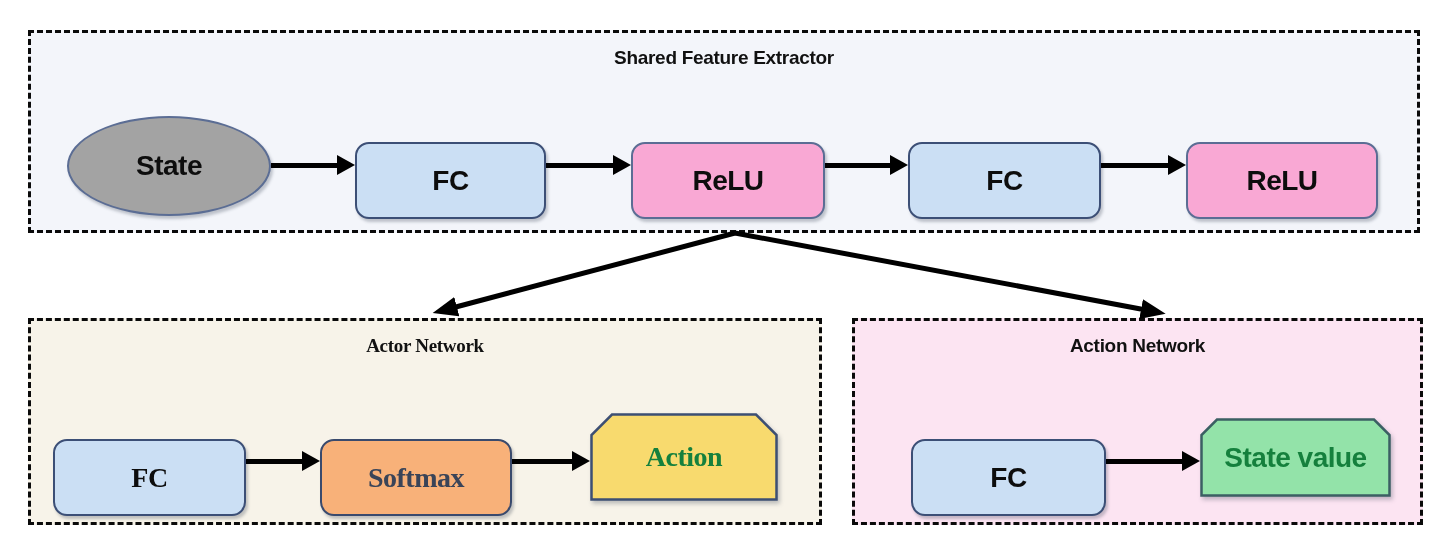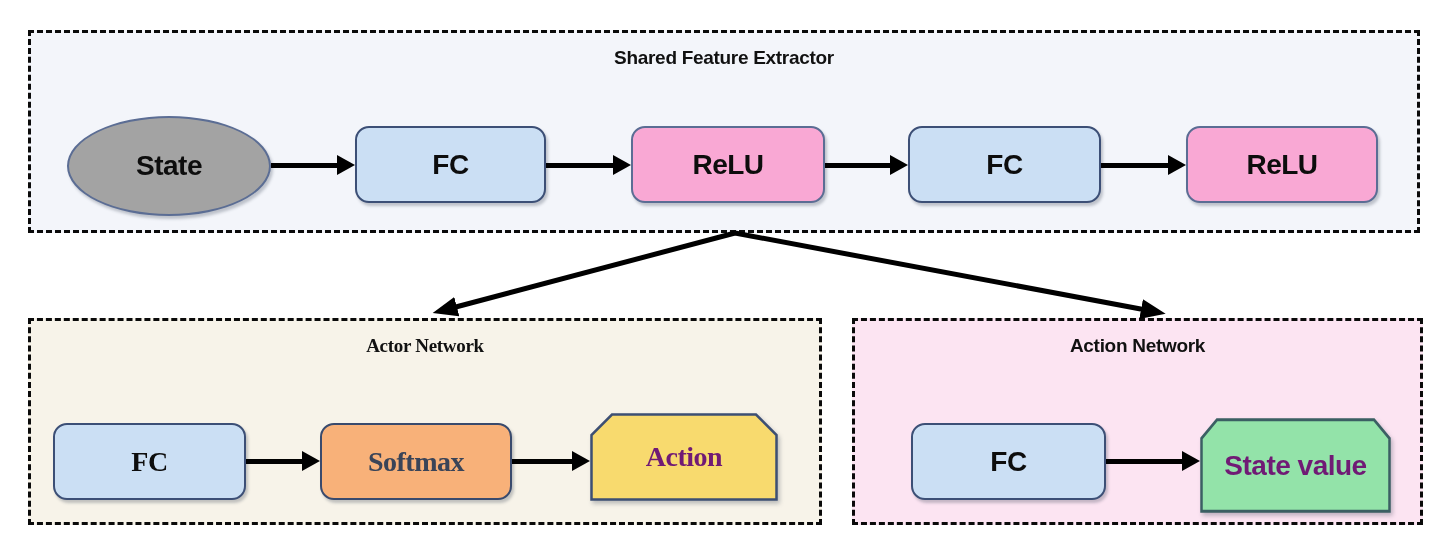--- a/index.html
+++ b/index.html
@@ -18,32 +18,33 @@
     font-size:19px;font-weight:bold;color:#111;letter-spacing:-0.3px;
   }
   .node{
     position:absolute;display:flex;align-items:center;justify-content:center;
     font-size:28px;font-weight:bold;color:#0d0d0d;letter-spacing:-0.5px;
     box-sizing:border-box;
   }
   .rounded{
     border-radius:14px;border:2px solid #a16207;
     box-shadow:2px 3px 3px rgba(50,60,80,0.28);
+    margin-top:16px;
   }
   .n-fc{background:#cbdff4;border-color:#3c4f76;}
   .n-relu{background:#f9a8d4;border-color:#5b6d94;text-align:right;}
   .n-softmax{background:#f8b179;border-color:#394a6d;color:#3a4458;}
   .n-ellipse{
     background:#a3a3a3;border:2px solid #5b6d94;border-radius:50%;
     box-shadow:2px 3px 3px rgba(50,60,80,0.28);
   }
   .cutnode{background:transparent;border:none;box-shadow:none;}
   .cutnode svg{position:absolute;left:0;top:0;width:100%;height:100%;
     filter:drop-shadow(2px 3px 2px rgba(50,60,80,0.3));}
-  .cutnode span{position:relative;z-index:1;color:#701a75;}
+  .cutnode span{position:relative;z-index:1;color:#15803d;}
   
   .harrow{position:absolute;height:0;}
   .harrow .shaft{position:absolute;left:0;right:15px;top:-2.5px;height:5px;background:#000;}
   .harrow .head{
     position:absolute;right:0;top:-10px;width:0;height:0;
     border-left:18px solid #000;border-top:10px solid transparent;border-bottom:10px solid transparent;
   }
   .overlay{position:absolute;left:0;top:0;pointer-events:none;}
 </style>
 </head>
@@ -120,21 +121,21 @@
     </div>
   </div>
 
   <div class="group group-critic">
     <div class="group-title">Action Network</div>
 
     <div class="node rounded n-fc" style="left:56px;top:102px;width:195px;height:77px;">
       <span>FC</span>
     </div>
 
-    <div class="node cutnode" style="left:345px;top:97px;width:191px;height:95px;">
+    <div class="node cutnode" style="left:345px;top:97px;width:191px;height:79px;">
       <svg viewBox="0 0 191 79" preserveAspectRatio="none">
         <polygon points="17,1.5 174,1.5 189.5,17 189.5,77.5 1.5,77.5 1.5,17" fill="#93e3a9" stroke="#3b5f63" stroke-width="2.5"></polygon>
       </svg>
       <span>State value</span>
     </div>
 
     <div class="harrow" style="left:251px;top:140px;width:94px;">
       <i class="shaft"></i>
         <i class="head"></i>
     </div>

